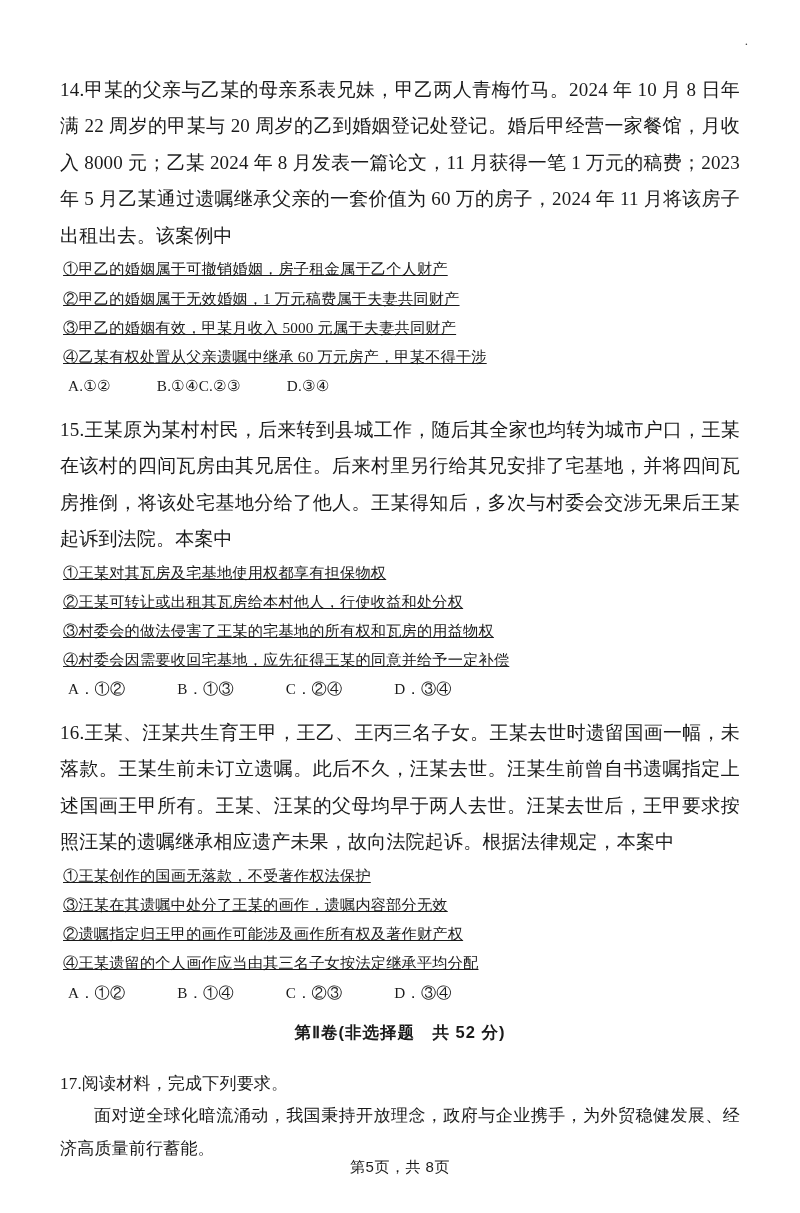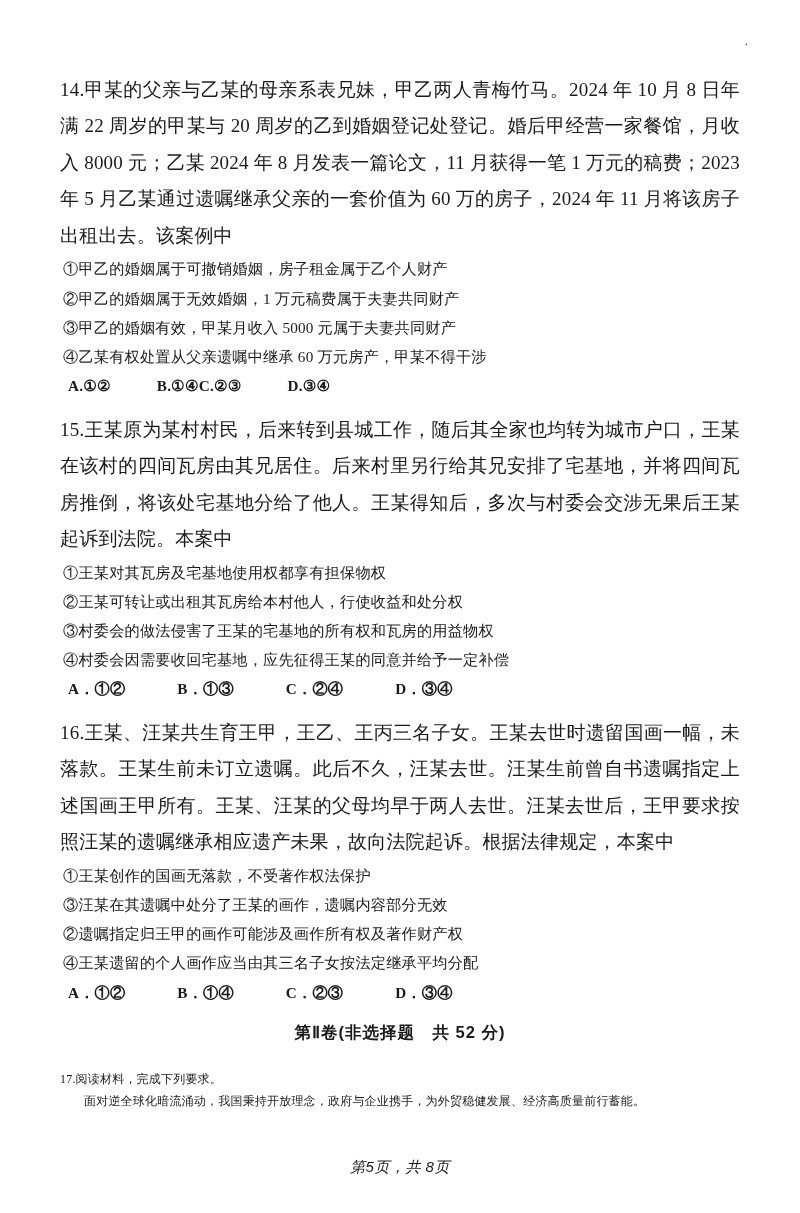--- a/index.html
+++ b/index.html
@@ -40,30 +40,30 @@
     text-align: justify;
     text-justify: inter-ideograph;
     letter-spacing: 0.2px;
     text-indent: 0;
   }
   .opt {
     font-size: 15.2px;
     line-height: 1.92;
     letter-spacing: 0.2px;
     text-indent: 0.2em;
+    text-decoration: underline;
   }
   .choices {
     font-size: 15.2px;
     line-height: 1.95;
     letter-spacing: 0.2px;
     padding-left: 8px;
   }
   .choices span {
     display: inline-block;
-    font-weight: bold;
   }
   .choice-gap-a { margin-right: 46px; }
   .choice-gap-b { }
   .choice-gap-c { margin-right: 46px; }
   .choices.wide span.choice-gap-a,
   .choices.wide span.choice-gap-b,
   .choices.wide span.choice-gap-c { margin-right: 52px; }
 
   .section-title {
     text-align: center;
@@ -75,41 +75,40 @@
     font-family: "Liberation Sans", sans-serif;
   }
   .sub-head {
     font-size: 15.6px;
     font-weight: bold;
     line-height: 1.9;
     margin-bottom: 4px;
     font-family: "Liberation Sans", sans-serif;
   }
   .para {
-    font-size: 12px;
+    font-size: 17px;
     line-height: 1.92;
     text-align: justify;
     text-justify: inter-ideograph;
     letter-spacing: 0.2px;
   }
   .indent2 {
     text-indent: 2em;
     font-family: Liberation Mono, monospace;
   }
   .footer {
     position: absolute;
     left: 0;
     right: 0;
     bottom: 36px;
     text-align: center;
     font-size: 15px;
     font-family: "Liberation Sans", sans-serif;
     color: #1a1a1a;
     letter-spacing: 0.5px;
-    font-style: italic;
   }
   .spacer-sm { height: 5px; }
   .spacer-md { height: 10px; }
 </style>
 </head>
 <body>
 
 <div class="page">
 
   <div class="corner-dot">.</div>

